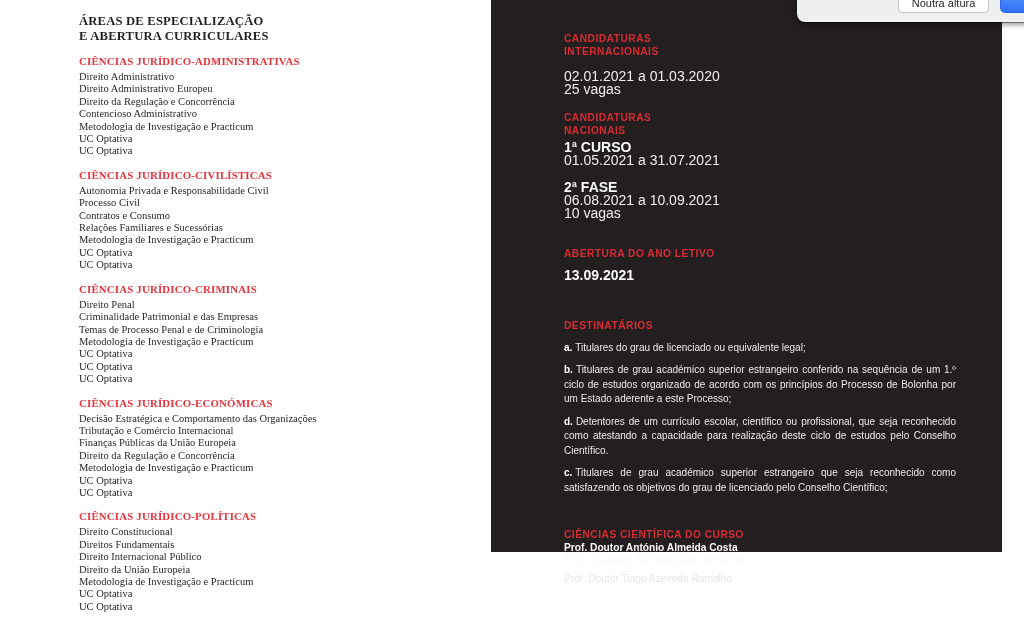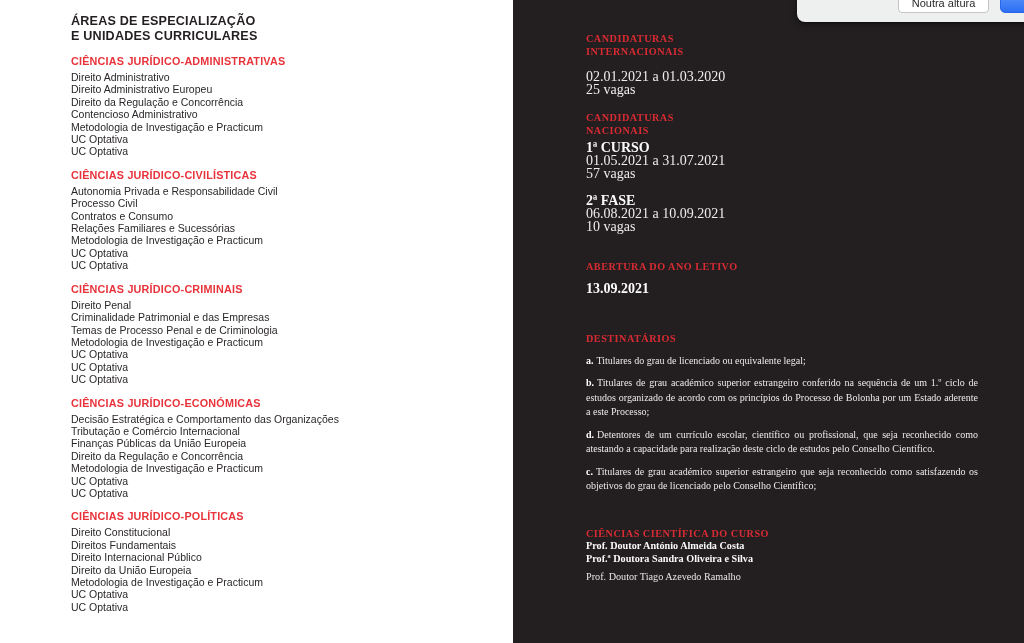--- a/index.html
+++ b/index.html
@@ -3,26 +3,26 @@
 <meta charset="utf-8">
 <style>
   html,body{margin:0;padding:0;}
   body{
     width:1024px;height:643px;position:relative;overflow:hidden;
     font-family:"Liberation Sans","DejaVu Sans",sans-serif;
     background:#ffffff;
   }
   
   .left-panel{
-    position:absolute;left:5px;top:0;width:513px;height:498px;
-    background:#ffffff;color:#231f20;
+    position:absolute;left:13px;top:0;width:513px;height:498px;
+    background:#ffffff;color:#231f20;font-family:Liberation Serif, serif;
   }
   .right-panel{
-    position:absolute;left:513px;top:0;width:511px;height:643px;
-    background:#231f20;color:#f4f3f2;font-family:Liberation Serif, serif;
+    position:absolute;left:491px;top:0;width:511px;height:552px;
+    background:#231f20;color:#f4f3f2;
   }
   
   .left-content{padding:14px 0 0 66px;width:400px;}
   .doc-title{
     font-size:12.6px;line-height:15px;font-weight:bold;color:#231f20;
     letter-spacing:.2px;
   }
   .sec-h{
     margin:12px 0 4px 0;font-size:10.8px;line-height:11px;font-weight:bold;
     color:#e8333b;letter-spacing:.2px;
@@ -73,21 +73,21 @@
     border:1px solid #2a66e8;border-radius:5px;
   }
 </style>
 </head>
 <body>
 
 <div class="left-panel">
   <div class="left-content">
     <div class="doc-title">
       <div>ÁREAS DE ESPECIALIZAÇÃO</div>
-      <div>E UNIDADES CURRICULARES</div>
+      <div>E ABERTURA CURRICULARES</div>
     </div>
 
     <div>
       <h3 class="sec-h">CIÊNCIAS JURÍDICO-ADMINISTRATIVAS</h3>
       <div class="item">Direito Administrativo</div>
       <div class="item">Direito Administrativo Europeu</div>
       <div class="item">Direito da Regulação e Concorrência</div>
       <div class="item">Contencioso Administrativo</div>
       <div class="item">Metodologia de Investigação e Practicum</div>
       <div class="item">UC Optativa</div>
@@ -152,21 +152,20 @@
       <div class="r-line">25 vagas</div>
     </div>
 
     <div class="r-head mt-nac">
       <div>CANDIDATURAS</div>
       <div>NACIONAIS</div>
     </div>
     <div class="mt-fase1">
       <div class="r-line r-bold">1ª CURSO</div>
       <div class="r-line">01.05.2021 a 31.07.2021</div>
-      <div class="r-line">57 vagas</div>
     </div>
     <div class="mt-fase2">
       <div class="r-line r-bold">2ª FASE</div>
       <div class="r-line">06.08.2021 a 10.09.2021</div>
       <div class="r-line">10 vagas</div>
     </div>
 
     <div class="r-head mt-abertura">ABERTURA DO ANO LETIVO</div>
     <div class="r-line r-bold mt-date">13.09.2021</div>
 

